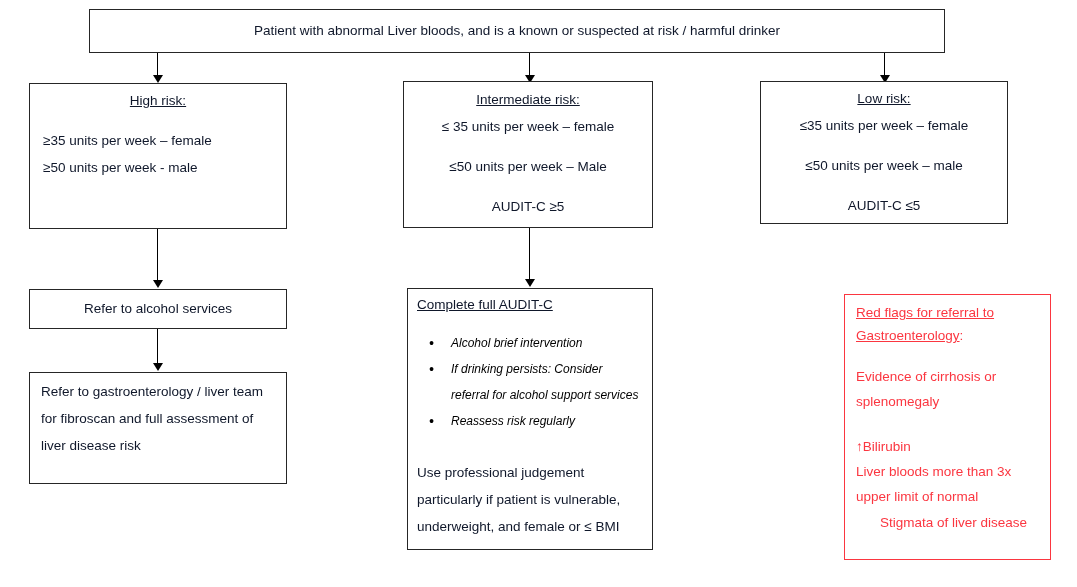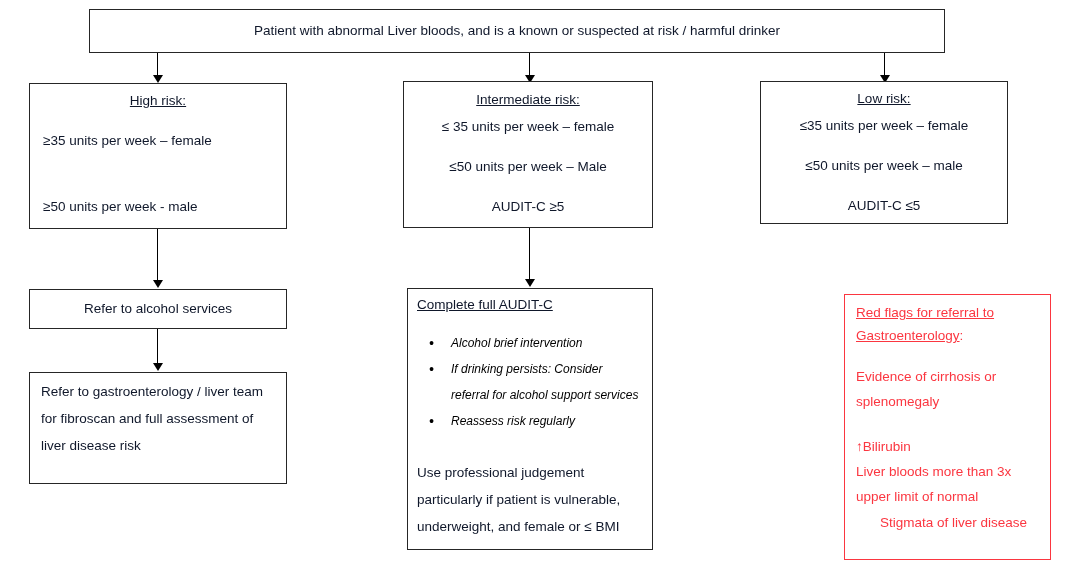--- a/index.html
+++ b/index.html
@@ -91,21 +91,21 @@
 
   <div class="conn" style="left:529px; top:53px; height:24px;"></div>
   <div class="arrowhead" style="left:525px; top:75px;"></div>
 
   <div class="conn" style="left:884px; top:53px; height:24px;"></div>
   <div class="arrowhead" style="left:880px; top:75px;"></div>
 
   <div class="box" style="left:29px; top:83px; width:258px; height:146px;"></div>
   <div class="txt center underline" style="left:39px; top:88px; width:238px;">High risk:</div>
   <div class="txt left" style="left:43px; top:115px; width:238px;margin-top:13px;">≥35 units per week – female</div>
-  <div class="txt left" style="left:43px; top:155px; width:238px;margin-top:39px;">≥50 units per week - male</div>
+  <div class="txt left" style="left:43px; top:155px; width:238px;">≥50 units per week - male</div>
 
   <div class="box" style="left:403px; top:81px; width:250px; height:147px;"></div>
   <div class="txt center underline" style="left:408px; top:87px; width:240px;">Intermediate risk:</div>
   <div class="txt center" style="left:408px; top:114px; width:240px;">≤ 35 units per week – female</div>
   <div class="txt center" style="left:408px; top:154px; width:240px;">≤50 units per week – Male</div>
   <div class="txt center" style="left:408px; top:194px; width:240px;">AUDIT-C ≥5</div>
 
   <div class="box" style="left:760px; top:81px; width:248px; height:143px;"></div>
   <div class="txt center underline" style="left:765px; top:86px; width:238px;">Low risk:</div>
   <div class="txt center" style="left:765px; top:113px; width:238px;">≤35 units per week – female</div>

